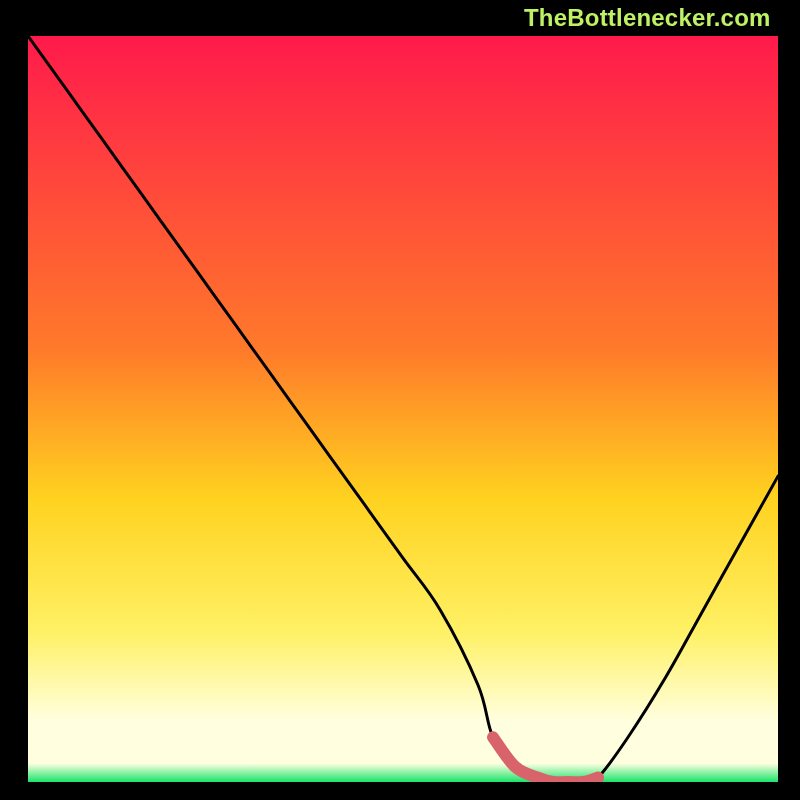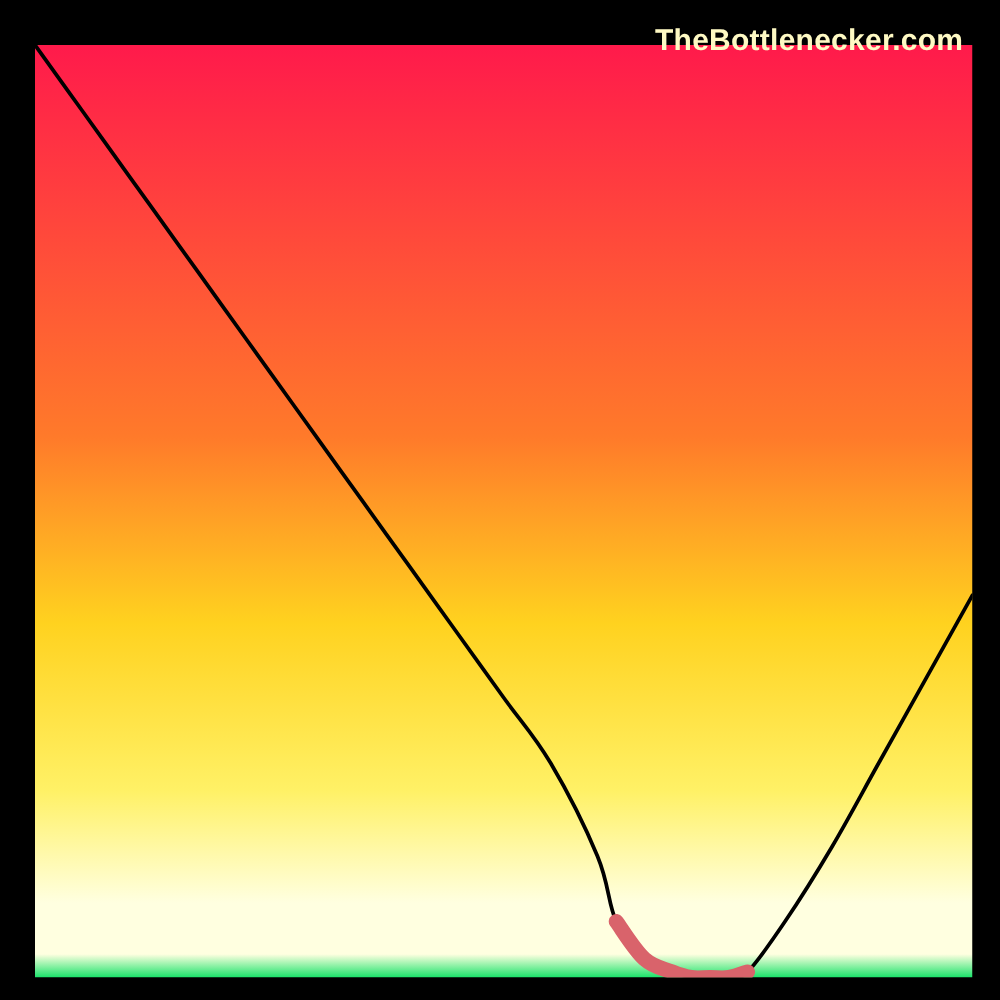--- a/index.html
+++ b/index.html
@@ -17,25 +17,24 @@
     width: 800px;
     height: 800px;
     background: #000;
   }
   .plot-area {
     position: absolute;
     box-sizing: border-box;
   }
   .watermark {
     position: absolute;
-    color: #fef9c3;
+    color: #bef264;
     font-family: Arial, Helvetica, sans-serif;
     font-weight: bold;
     letter-spacing: 0.2px;
-    margin-top: 15px;
   }
   svg {
     display: block;
   }
 </style>
 </head>
 <body>
 
 <div class="frame">
 

